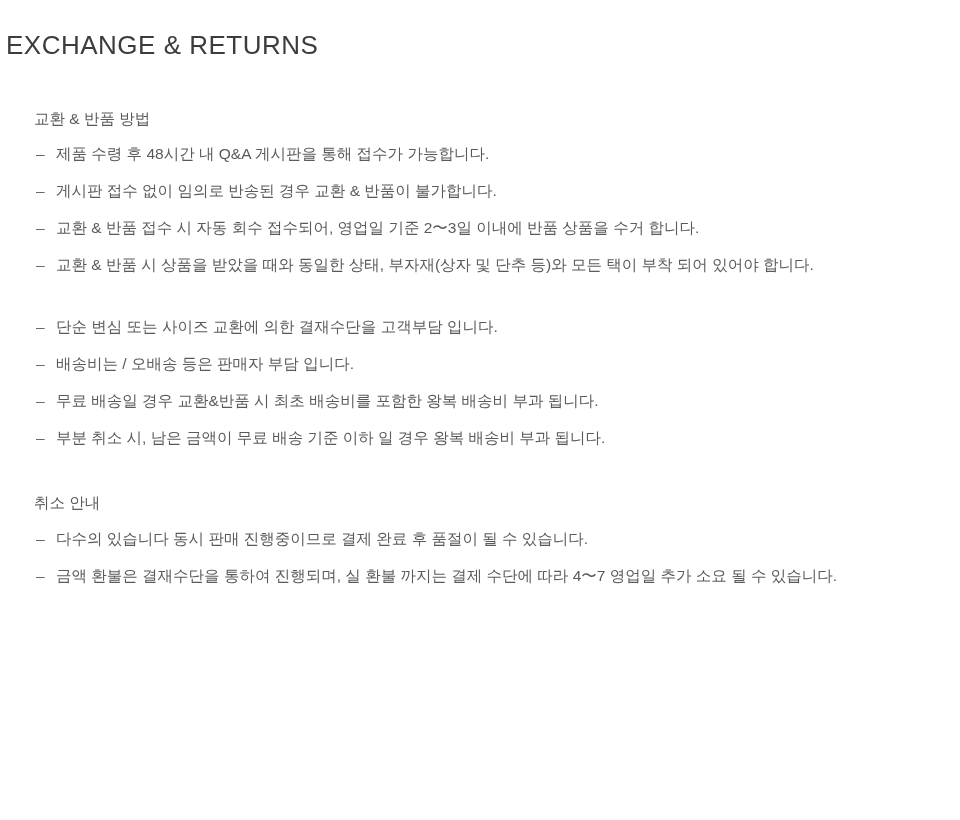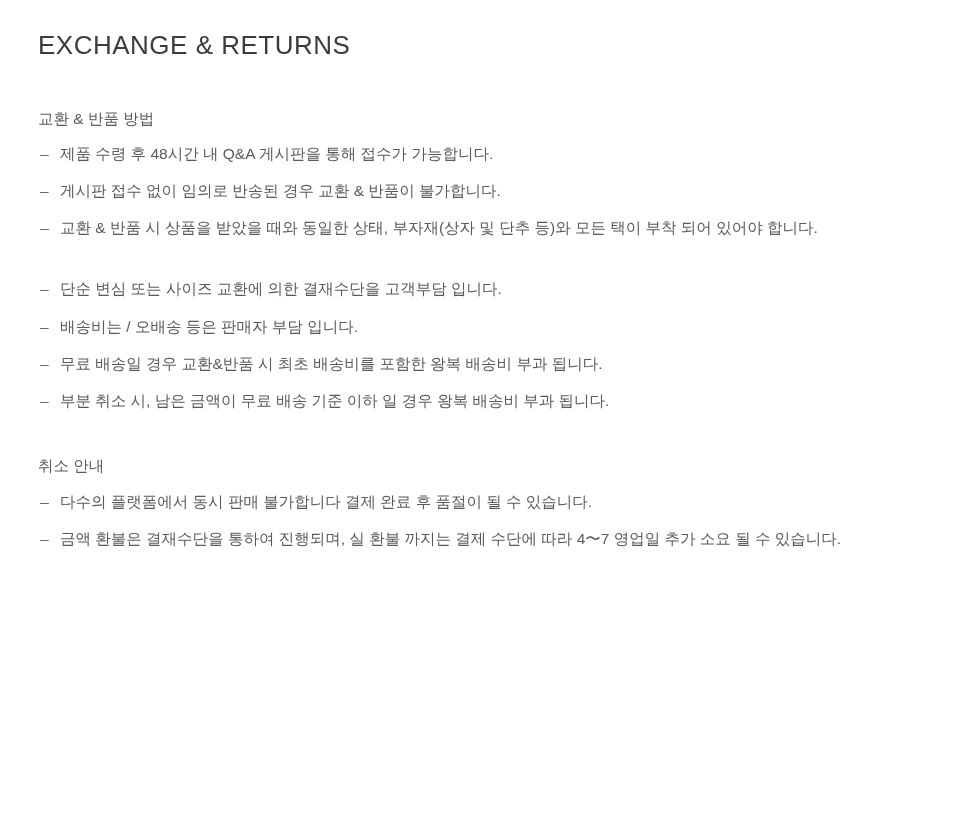--- a/index.html
+++ b/index.html
@@ -12,32 +12,33 @@
     height: 820px;
     font-family: "Liberation Sans", "DejaVu Sans", sans-serif;
     color: #4a4a4a;
     overflow: hidden;
   }
   .page {
     position: relative;
     width: 960px;
     height: 612px;
     box-sizing: border-box;
-    padding: 30px 20px 0 38px;
+    padding: 30px 20px 0 6px;
   }
   .page-title {
     font-size: 26px;
     font-weight: 400;
     letter-spacing: 0.5px;
     color: #3c3c3c;
     margin: 0 0 46px 0;
     line-height: 1.2;
   }
   .section {
     margin-bottom: 0;
+    margin-left: 28px;
   }
   .section-heading {
     font-size: 15.5px;
     color: #5a5a5a;
     margin: 0 0 12px 0;
     line-height: 1.5;
     font-weight: 400;
   }
   .line-list {
     list-style: none;
@@ -80,20 +81,21 @@
       <li class="line-item">
         <span class="dash">–</span>
         <span>제품 수령 후 48시간 내 Q&amp;A 게시판을 통해 접수가 가능합니다.</span>
       </li>
       <li class="line-item">
         <span class="dash">–</span>
         <span>게시판 접수 없이 임의로 반송된 경우 교환 &amp; 반품이 불가합니다.</span>
       </li>
       <li class="line-item">
         <span class="dash">–</span>
+        <span>교환 &amp; 반품 접수 시 자동 회수 접수되어, 영업일 기준 2〜3일 이내에 반품 상품을 수거 합니다.</span>
       </li>
       <li class="line-item">
         <span class="dash">–</span>
         <span>교환 &amp; 반품 시 상품을 받았을 때와 동일한 상태, 부자재(상자 및 단추 등)와 모든 택이 부착 되어 있어야 합니다.</span>
       </li>
     </ul>
 
     <div class="gap-block"></div>
 
     <ul class="line-list">
@@ -120,21 +122,21 @@
 
   <div class="section">
     <div class="section-heading">취소 안내</div>
 
     <ul class="line-list">
       <li class="line-item">
         <span class="dash">–</span>
       </li>
       <li class="line-item">
         <span class="dash">–</span>
-        <span>다수의 플랫폼에서 동시 판매 불가합니다 결제 완료 후 품절이 될 수 있습니다.</span>
+        <span>다수의 있습니다 동시 판매 진행중이므로 결제 완료 후 품절이 될 수 있습니다.</span>
       </li>
       <li class="line-item">
         <span class="dash">–</span>
         <span>금액 환불은 결재수단을 통하여 진행되며, 실 환불 까지는 결제 수단에 따라 4〜7 영업일 추가 소요 될 수 있습니다.</span>
       </li>
     </ul>
   </div>
 
 </div>
 

